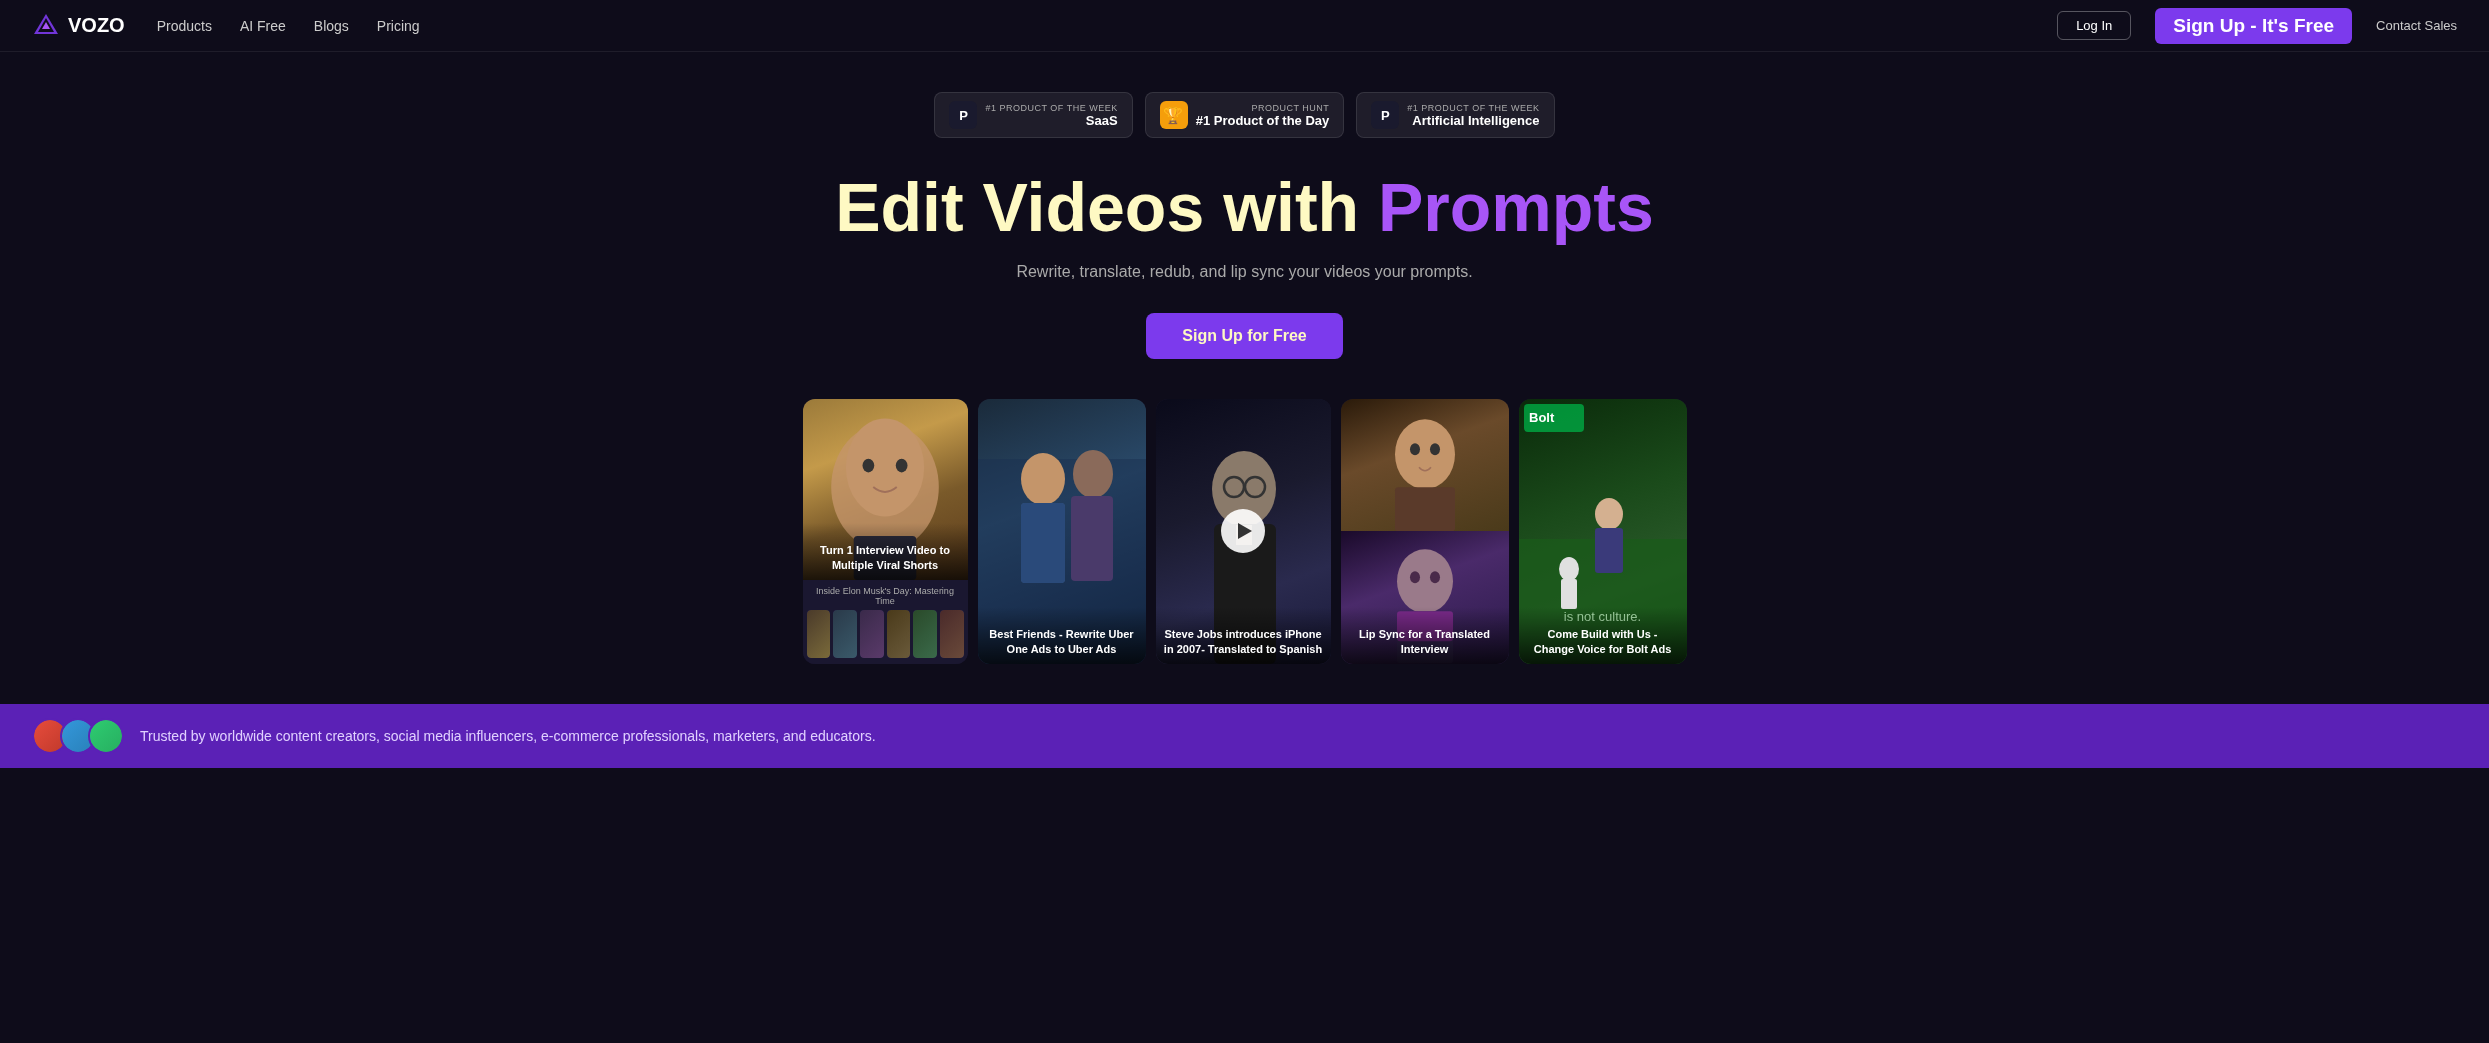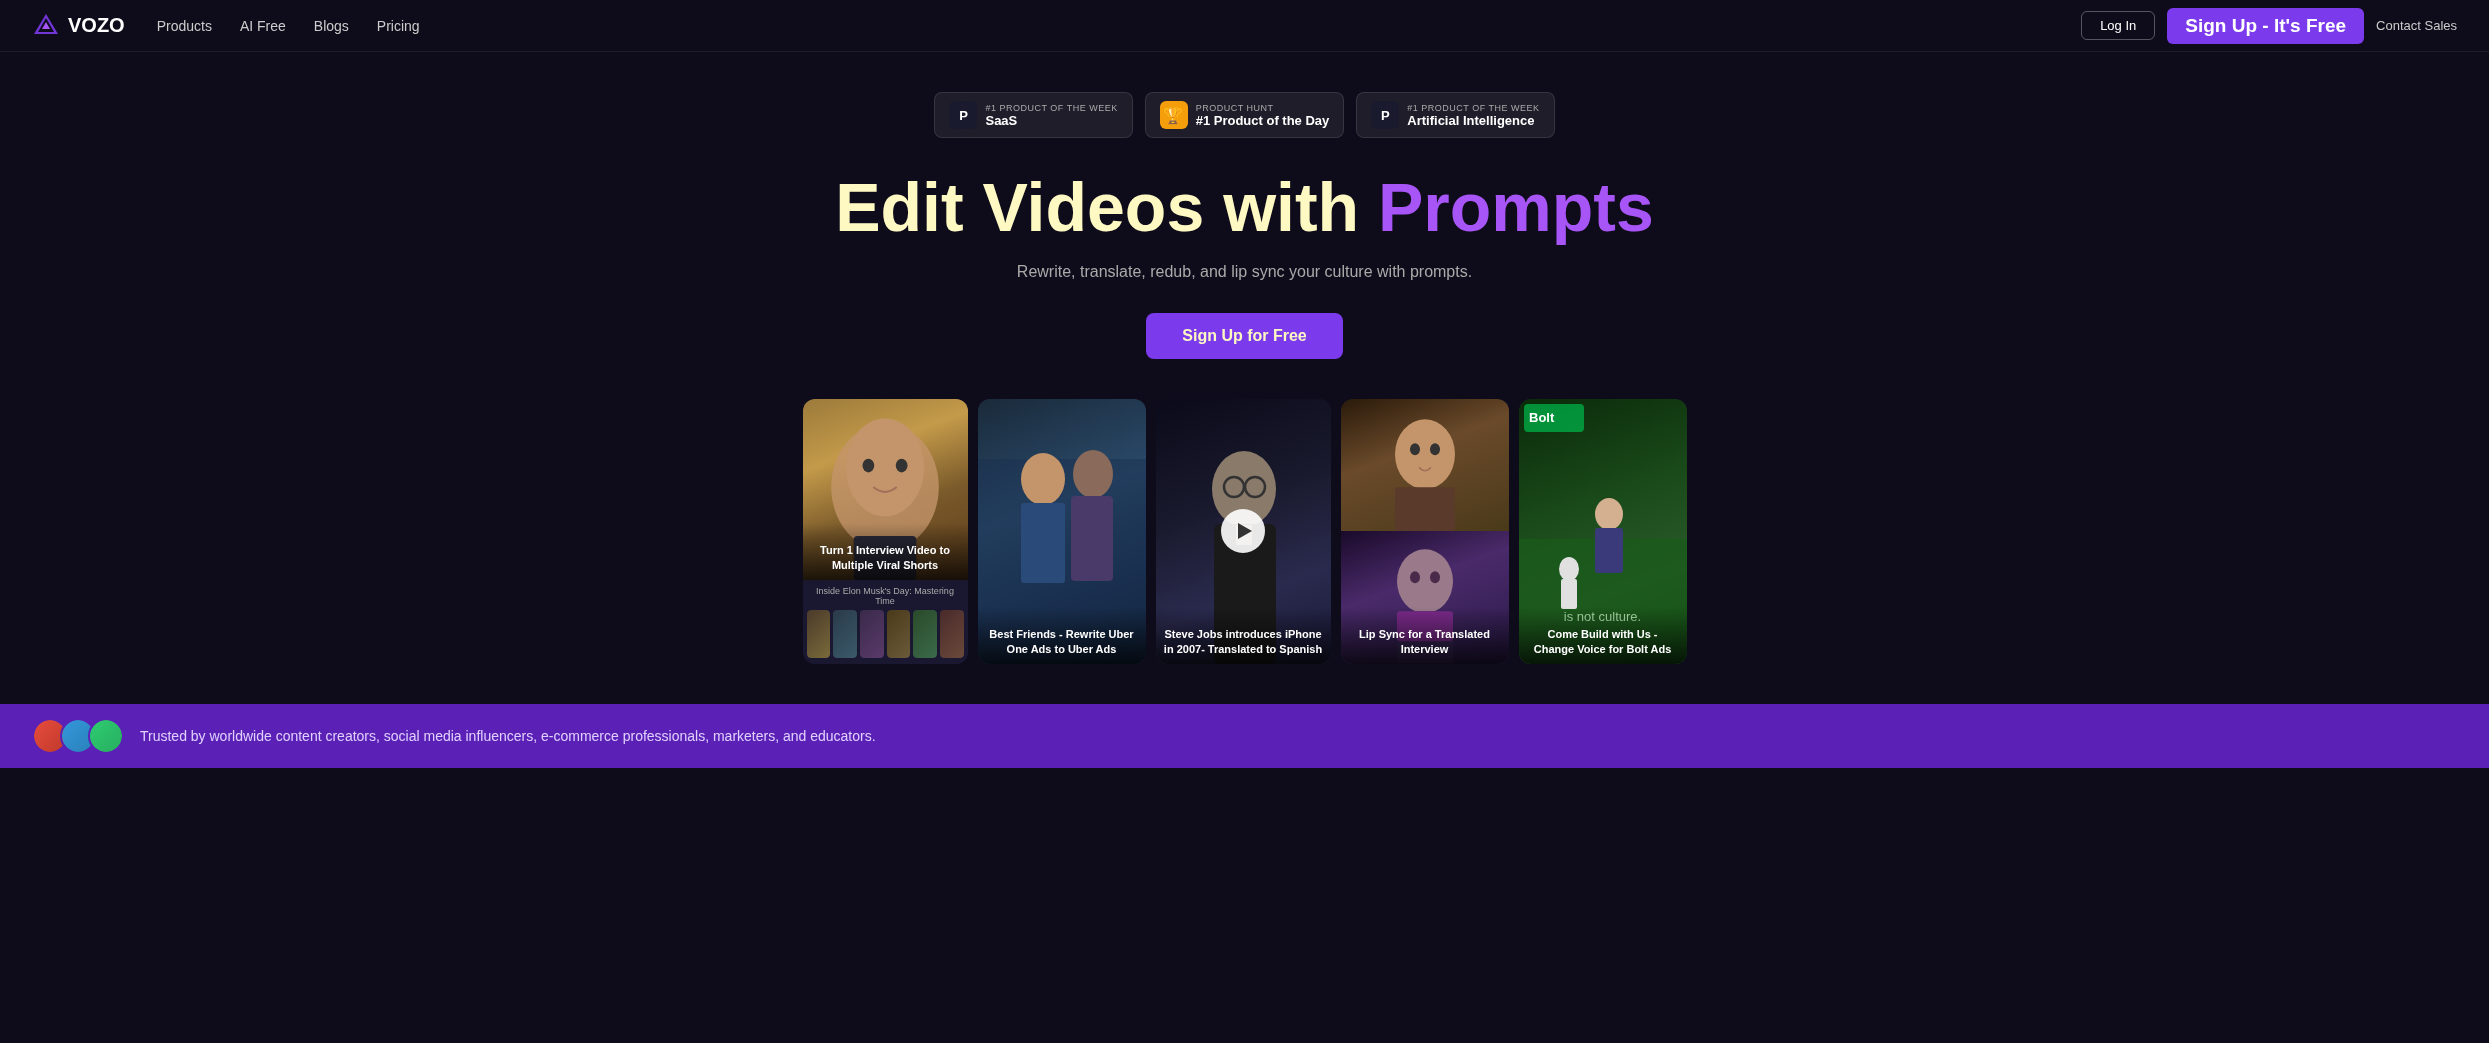--- a/index.html
+++ b/index.html
@@ -47,21 +47,21 @@
     }
     .nav-link {
       color: #ccc;
       font-size: 14px;
       cursor: pointer;
       text-decoration: none;
     }
     .navbar-right {
       display: flex;
       align-items: center;
-      gap: 12px;
+      gap: 24px;
     }
     .btn-login {
       background: transparent;
       border: 1px solid rgba(255,255,255,0.3);
       color: #fff;
       padding: 6px 18px;
       border-radius: 6px;
       font-size: 13px;
       cursor: pointer;
     }
@@ -114,21 +114,21 @@
       border-radius: 6px;
       display: flex;
       align-items: center;
       justify-content: center;
       font-weight: 700;
       font-size: 13px;
       flex-shrink: 0;
     }
     .badge-icon-dark { background: #1a1a2e; color: #fff; }
     .badge-icon-gold { background: #f59e0b; color: #fff; font-size: 16px; }
-    .badge-text { display: flex; flex-direction: column; text-align: left; }
+    .badge-text { display: flex; flex-direction: column; text-align: left; align-items: flex-end; }
     .badge-label { font-size: 9px; color: #aaa; text-transform: uppercase; letter-spacing: 0.5px; }
     .badge-value { font-size: 13px; font-weight: 600; color: #fff; }
 
     
     .hero-title {
       font-size: 68px;
       font-weight: 800;
       line-height: 1.1;
       margin-bottom: 18px;
       max-width: 900px;
@@ -350,21 +350,21 @@
   </div>
 
   <h1 class="hero-title">
     <span class="hero-title-white">Edit Videos</span>
     <span class="hero-title-white"> </span>
     <span class="hero-title-white">with</span>
     <span class="hero-title-purple"> </span>
     <span class="hero-title-purple">Prompts</span>
   </h1>
 
-  <p class="hero-subtitle">Rewrite, translate, redub, and lip sync your culture with prompts.</p>
+  <p class="hero-subtitle">Rewrite, translate, redub, and lip sync your videos your prompts.</p>
 
   <button class="btn-hero-signup">Sign Up for Free</button>
 
   <div class="video-grid">
 
     <div class="video-card video-card-wide elon-card">
       <div class="elon-top">
 
         <svg viewBox="0 0 165 185" style="position:absolute;bottom:0;left:0;width:100%;height:100%;">
           <ellipse cx="82" cy="90" rx="55" ry="65" fill="#C4956A" opacity="0.8"></ellipse>

